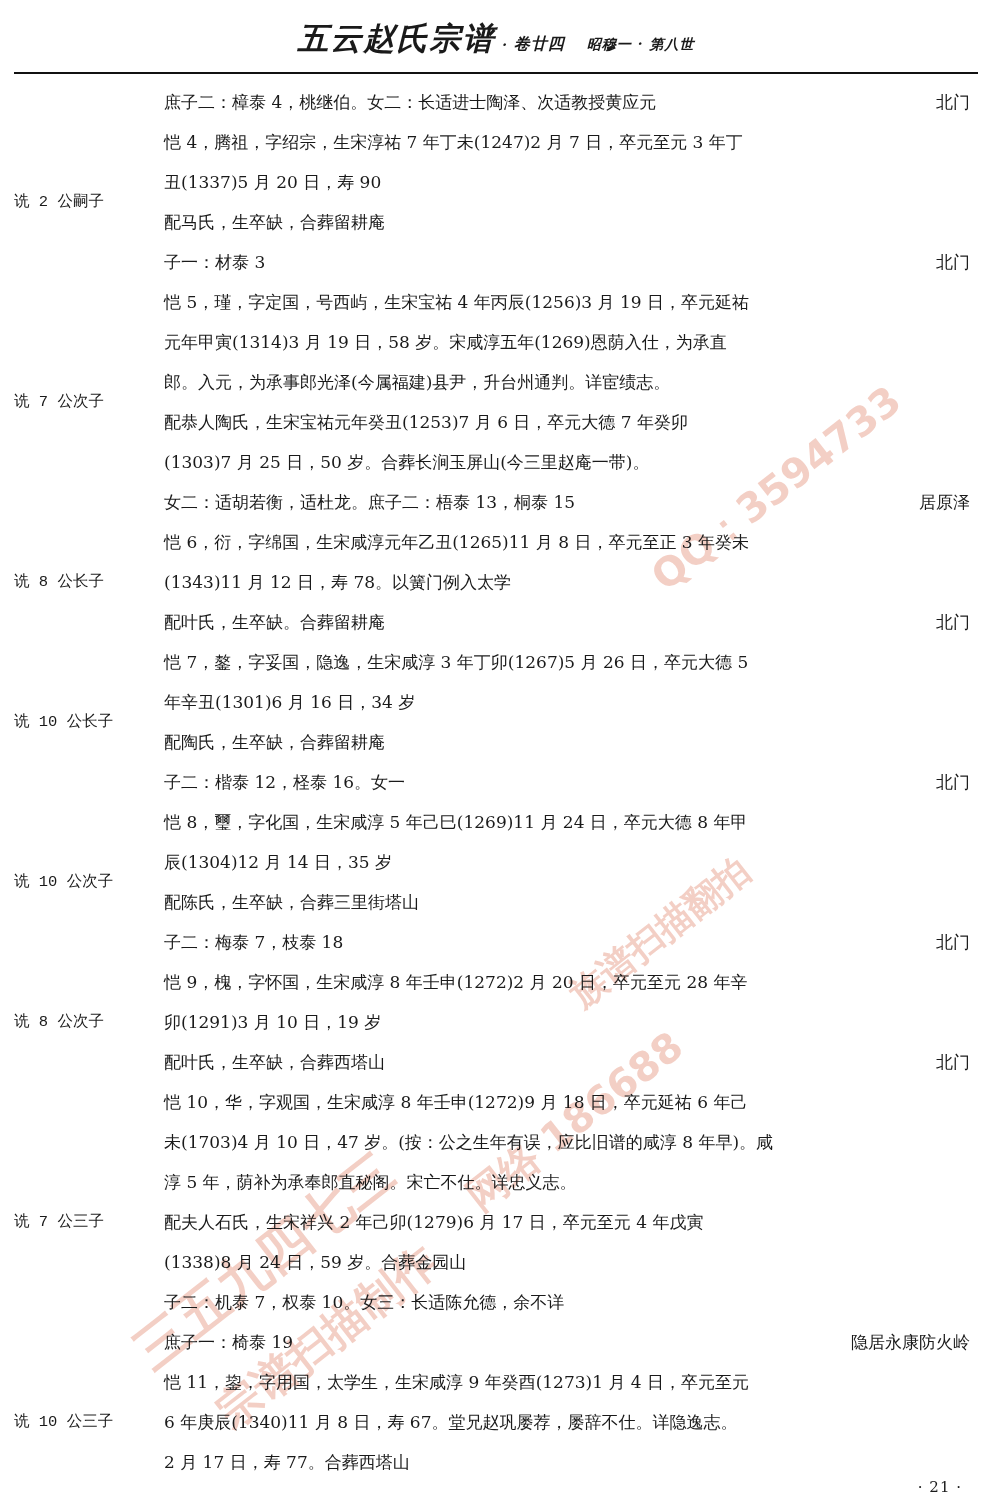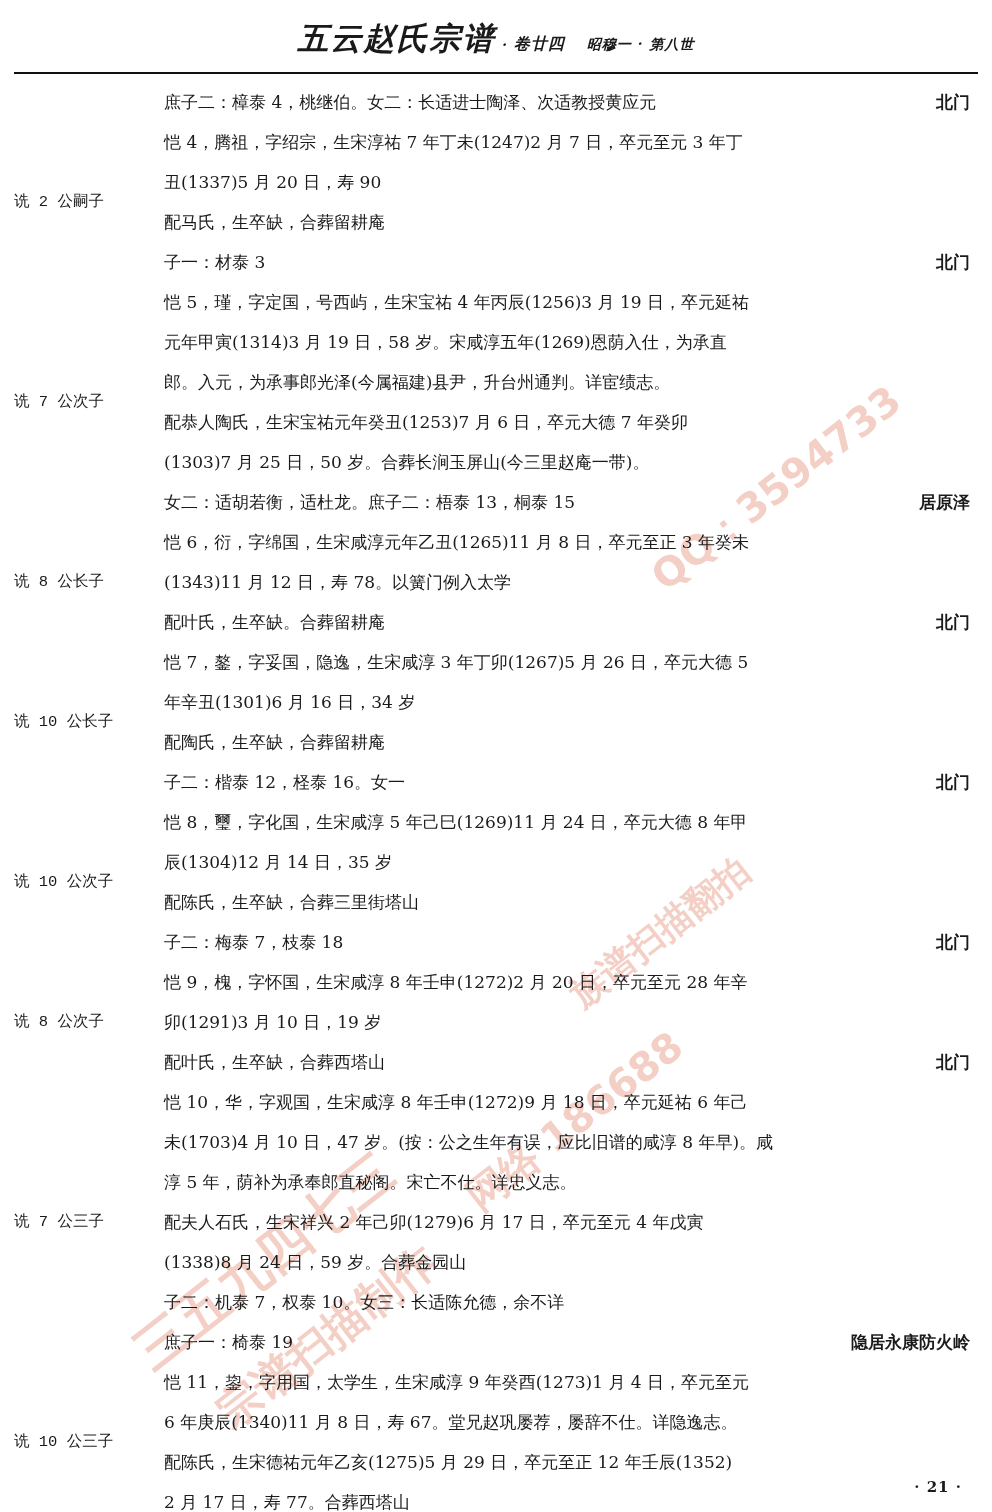--- a/index.html
+++ b/index.html
@@ -118,31 +118,30 @@
     font-size: 17px;
     line-height: 40px;
     letter-spacing: 0px;
     white-space: nowrap;
     position: relative;
   }
   .right-tag {
     position: absolute;
     right: 0;
     top: 0;
-    font-weight: bold;
+    font-weight: normal;
     font-size: 17px;
   }
   .footer {
     position: absolute;
     bottom: 16px;
     right: 30px;
     font-size: 15px;
     letter-spacing: 1px;
     z-index: 3;
-    font-weight: bold;
   }
 </style>
 </head>
 <body>
 
 <div class="page">
 
   <div class="watermark">
     <div class="wm-text wm1">三五九四七三</div>
     <div class="wm-text wm2">宗谱扫描制作</div>
@@ -230,20 +229,19 @@
           <div class="line"><span>(1338)8 月 24 日，59 岁。合葬金园山</span></div>
           <div class="line"><span>子二：机泰 7，权泰 10。女三：长适陈允德，余不详</span></div>
           <div class="line"><span>庶子一：椅泰 19</span><span class="right-tag">隐居永康防火岭</span></div>
         </div>
       </div>
       <div class="entry">
         <div class="label-col">诜 10 公三子</div>
         <div class="text-col">
           <div class="line"><span>恺 11，鋆，字用国，太学生，生宋咸淳 9 年癸酉(1273)1 月 4 日，卒元至元</span></div>
           <div class="line"><span>6 年庚辰(1340)11 月 8 日，寿 67。堂兄赵巩屡荐，屡辞不仕。详隐逸志。</span></div>
-          <div class="line"><span>配陈氏，生宋德祐元年乙亥(1275)5 月 29 日，卒元至正 12 年壬辰(1352)</span></div>
           <div class="line"><span>2 月 17 日，寿 77。合葬西塔山</span></div>
         </div>
       </div>
     </div>
 
   <div class="footer">· 21 ·</div>
 </div>
 
 </body></html>

